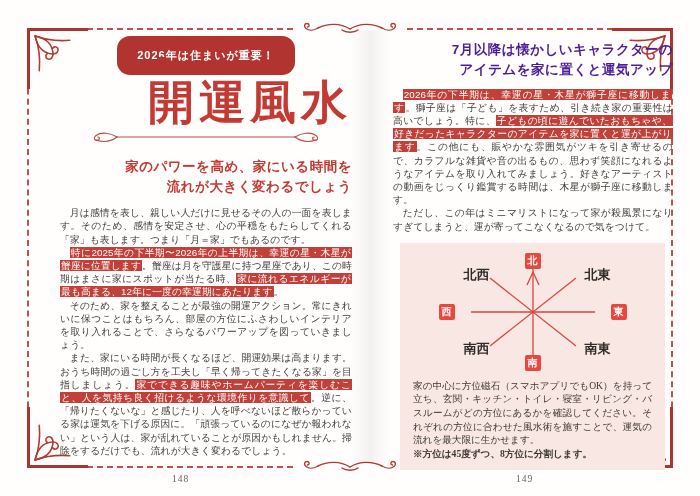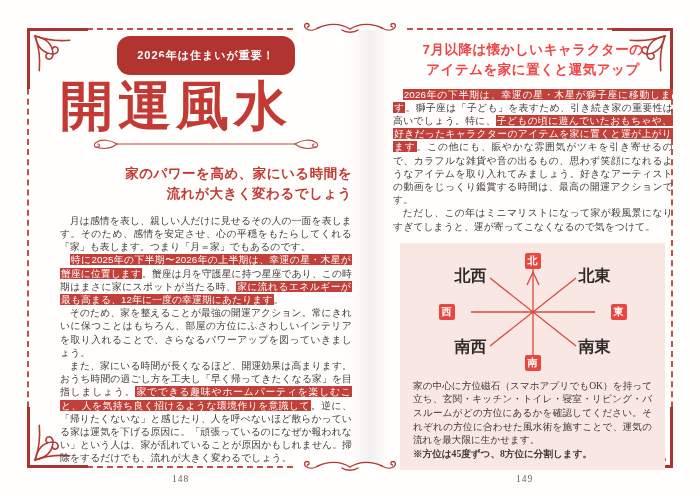--- a/index.html
+++ b/index.html
@@ -27,45 +27,45 @@
   .gutter{position:absolute;left:350px;top:30px;width:40px;height:434px;
           background:linear-gradient(90deg,rgba(0,0,0,0) 0%,rgba(0,0,0,.05) 50%,rgba(0,0,0,0) 100%);}
   
   .page-left{position:absolute;left:60px;top:36px;width:292px;}
   .badge-wrap{text-align:center;position:relative;}
   .badge{display:inline-block;background:#b23431;color:#fff;font-size:11px;font-weight:bold;
          letter-spacing:1px;padding:12px 20px;border-radius:13px;}
   .badge-pointer{position:absolute;left:96px;top:21px;width:0;height:0;
          border-left:5px solid transparent;border-right:5px solid transparent;
          border-top:6px solid #b23431;}
-  .main-title{margin:3px 0 0;text-align:left;font-family:"Liberation Serif","DejaVu Serif",serif;
-         font-size:53px;line-height:1.08;font-weight:bold;color:#c23a33;letter-spacing:5px;}
+  .main-title{margin:3px 0 0;text-align:right;font-family:"Liberation Serif","DejaVu Serif",serif;
+         font-size:46px;line-height:1.08;font-weight:bold;color:#c23a33;letter-spacing:5px;}
   .divider{display:block;margin:1px auto 0;}
   .subtitle{margin-top:12px;text-align:right;font-size:13.5px;font-weight:bold;
          color:#c23a33;line-height:1.5;letter-spacing:.5px;}
   .body-text{margin-top:9px;font-size:9.8px;line-height:13.2px;color:#3f3a35;
          text-align:justify;letter-spacing:.1px;}
   .body-text p{margin:0;text-indent:1em;}
   .hl{background:#c2403a;color:#fff;padding:0 1px;box-decoration-break:clone;
       -webkit-box-decoration-break:clone;}
   
   .page-right{position:absolute;left:393px;top:40px;width:280px;}
-  .r-heading{text-align:center;font-size:13.5px;font-weight:bold;color:#ef4444;
+  .r-heading{text-align:right;font-size:13.5px;font-weight:bold;color:#4c1d95;
          line-height:1.5;letter-spacing:.5px;}
   .page-right .body-text{margin-top:7px;}
   .pink-box{margin:10px 8px 0 7px;background:#f8e7e3;padding:10px 13px 9px;}
   .compass{position:relative;width:200px;height:118px;margin:0 auto;}
   .compass svg{position:absolute;left:0;top:0;}
   .dir-box{position:absolute;background:#e8473f;color:#fff;font-weight:bold;font-size:10px;
          line-height:1;padding:3px 3px;border-radius:2px;letter-spacing:0;}
   .dir-n{left:50%;top:0;transform:translateX(-50%);}
   .dir-s{left:50%;bottom:0;transform:translateX(-50%);}
   .dir-w{left:6px;top:50%;transform:translateY(-50%);}
   .dir-e{right:6px;top:50%;transform:translateY(-50%);}
-  .dir-text{position:absolute;font-size:16px;font-weight:bold;color:#2e2b28;}
+  .dir-text{position:absolute;font-size:13px;font-weight:bold;color:#2e2b28;margin-left:9px;}
   .dir-nw{left:22px;top:13px;}
   .dir-ne{right:22px;top:13px;}
   .dir-sw{left:22px;bottom:13px;}
   .dir-se{right:22px;bottom:13px;}
   .box-caption{margin-top:8px;font-family:"Liberation Serif","DejaVu Serif",serif;
          font-size:9.6px;line-height:13.6px;color:#3c3733;text-align:justify;}
   .box-note{margin-top:1px;font-family:"Liberation Serif","DejaVu Serif",serif;
          font-size:9.6px;font-weight:bold;color:#3c3733;}
   
   .pagenum{position:absolute;bottom:12px;font-family:"Liberation Serif","DejaVu Serif",serif;
@@ -169,21 +169,21 @@
       <p><span>また、家にいる時間が長くなるほど、開運効果は高まります。おうち時間の過ごし方を工夫し「早く帰ってきたくなる家」を目指しましょう。</span><span class="hl">家でできる趣味やホームパーティを楽しむこと、人を気持ち良く招けるような環境作りを意識して</span><span>。逆に、「帰りたくないな」と感じたり、人を呼べないほど散らかっている家は運気を下げる原因に。「頑張っているのになぜか報われない」という人は、家が乱れていることが原因かもしれません。掃除をするだけでも、流れが大きく変わるでしょう。</span></p>
     </div>
   </div>
 
   <div class="page-right">
     <div class="r-heading">
       <div>7月以降は懐かしいキャラクターの</div>
       <div>アイテムを家に置くと運気アップ</div>
     </div>
     <div class="body-text">
-      <p><span class="hl">2026年の下半期は、幸運の星・木星が獅子座に移動します</span><span>。獅子座は「子ども」を表すため、引き続き家の重要性は高いでしょう。特に、</span><span class="hl">子どもの頃に遊んでいたおもちゃや、好きだったキャラクターのアイテムを家に置くと運が上がります</span><span>。この他にも、賑やかな雰囲気がツキを引き寄せるので、カラフルな雑貨や音の出るもの、思わず笑顔になれるようなアイテムを取り入れてみましょう。好きなアーティストの動画をじっくり鑑賞する時間は、最高の開運アクションです。</span></p>
+      <p><span class="hl">2026年の下半期は、幸運の星・木星が獅子座に移動します</span><span>。獅子座は「子ども」を表すため、引き続き家の重要性は高いでしょう。特に、</span><span class="hl">子どもの頃に遊んでいたおもちゃや、好きだったキャラクターのアイテムを家に置くと運が上がります</span><span>。この他にも、賑やかな雰囲気がツキを引き寄せるので、カラフルな雑貨や音の出るもの、思わず笑顔になれるようなアイテムを取り入れてみましょう。好きなアーティストの動画をじっくり鑑賞する時間は、木星が獅子座に移動します。</span></p>
       <p><span>ただし、この年はミニマリストになって家が殺風景になりすぎてしまうと、運が寄ってこなくなるので気をつけて。</span></p>
     </div>
 
     <div class="pink-box">
       <div class="compass">
         <svg width="200" height="118" viewBox="0 0 200 118">
           <g stroke="#d8473e" stroke-width="1.3" fill="none">
             <line x1="100" y1="15" x2="100" y2="103"></line>
             <line x1="38" y1="59" x2="162" y2="59"></line>
             <line x1="57" y1="25" x2="143" y2="93"></line>

